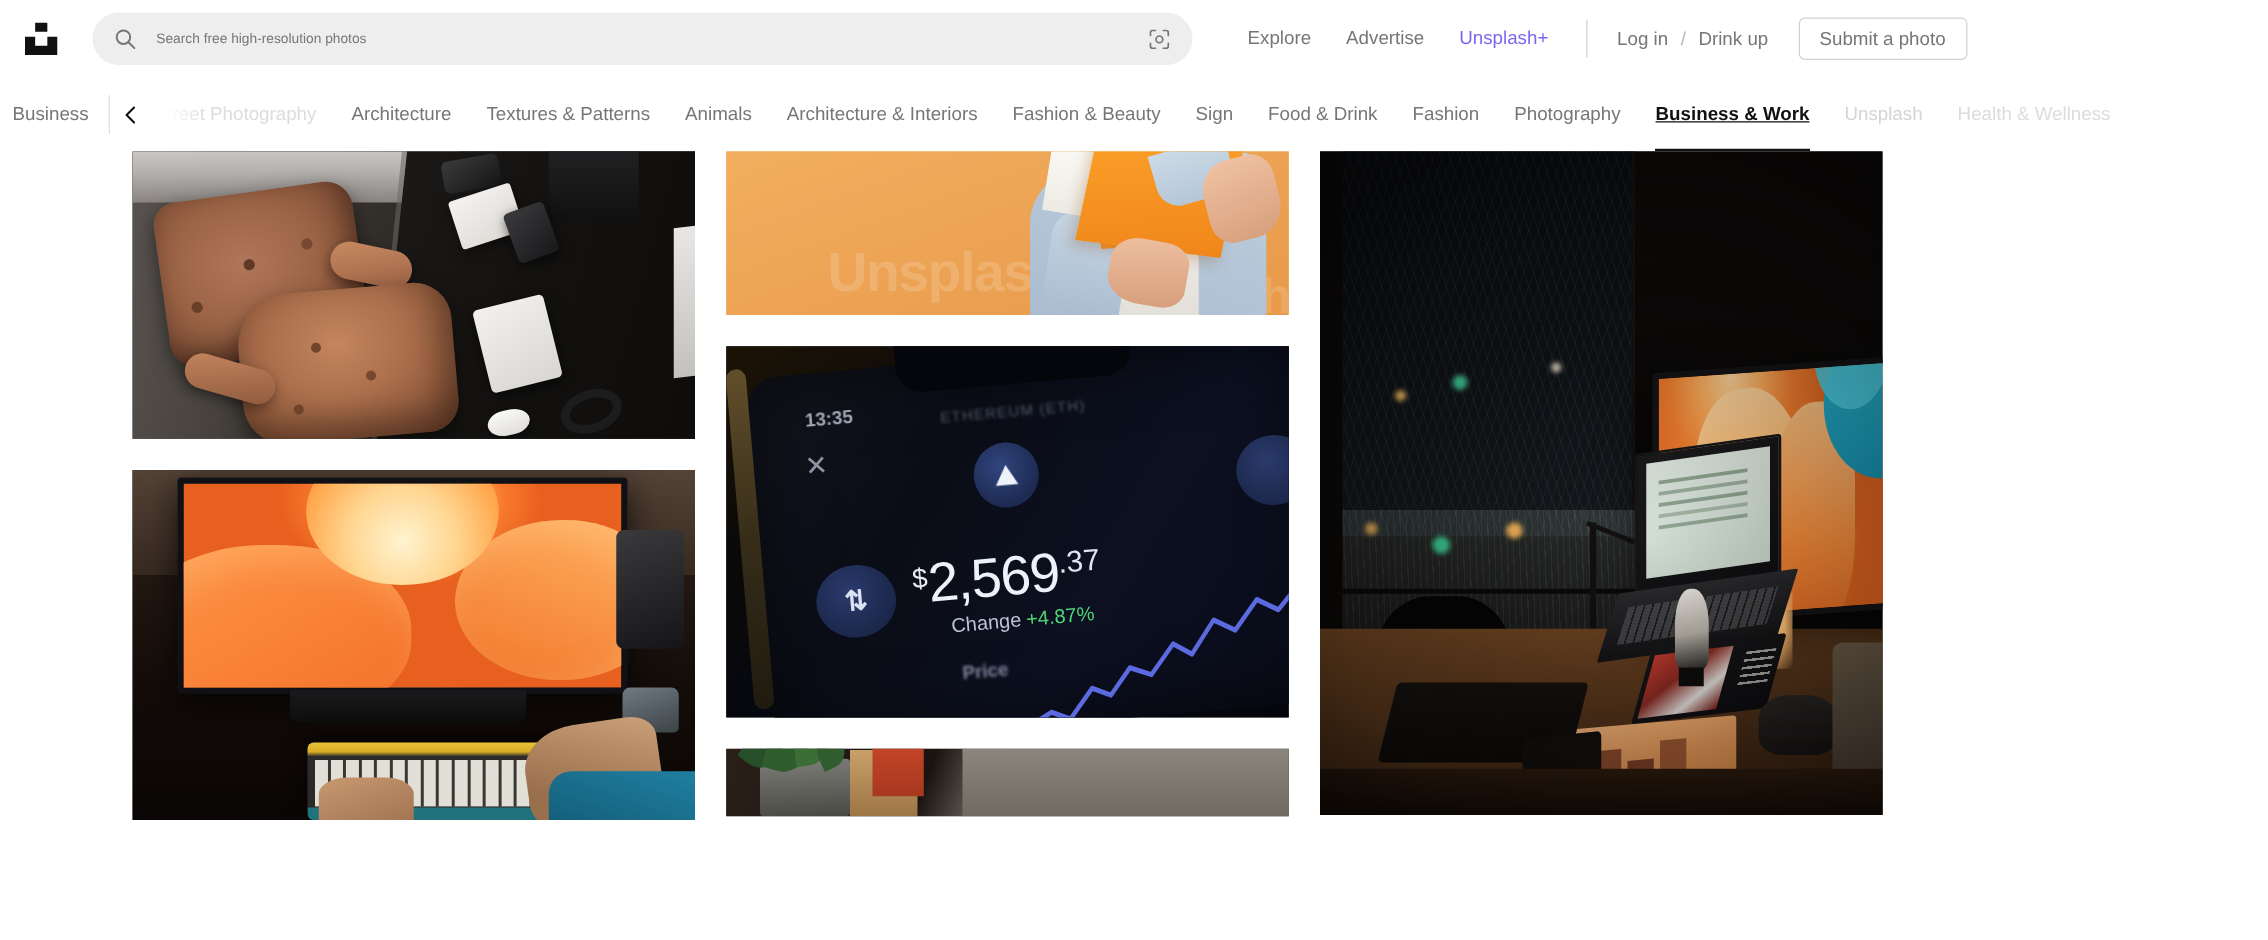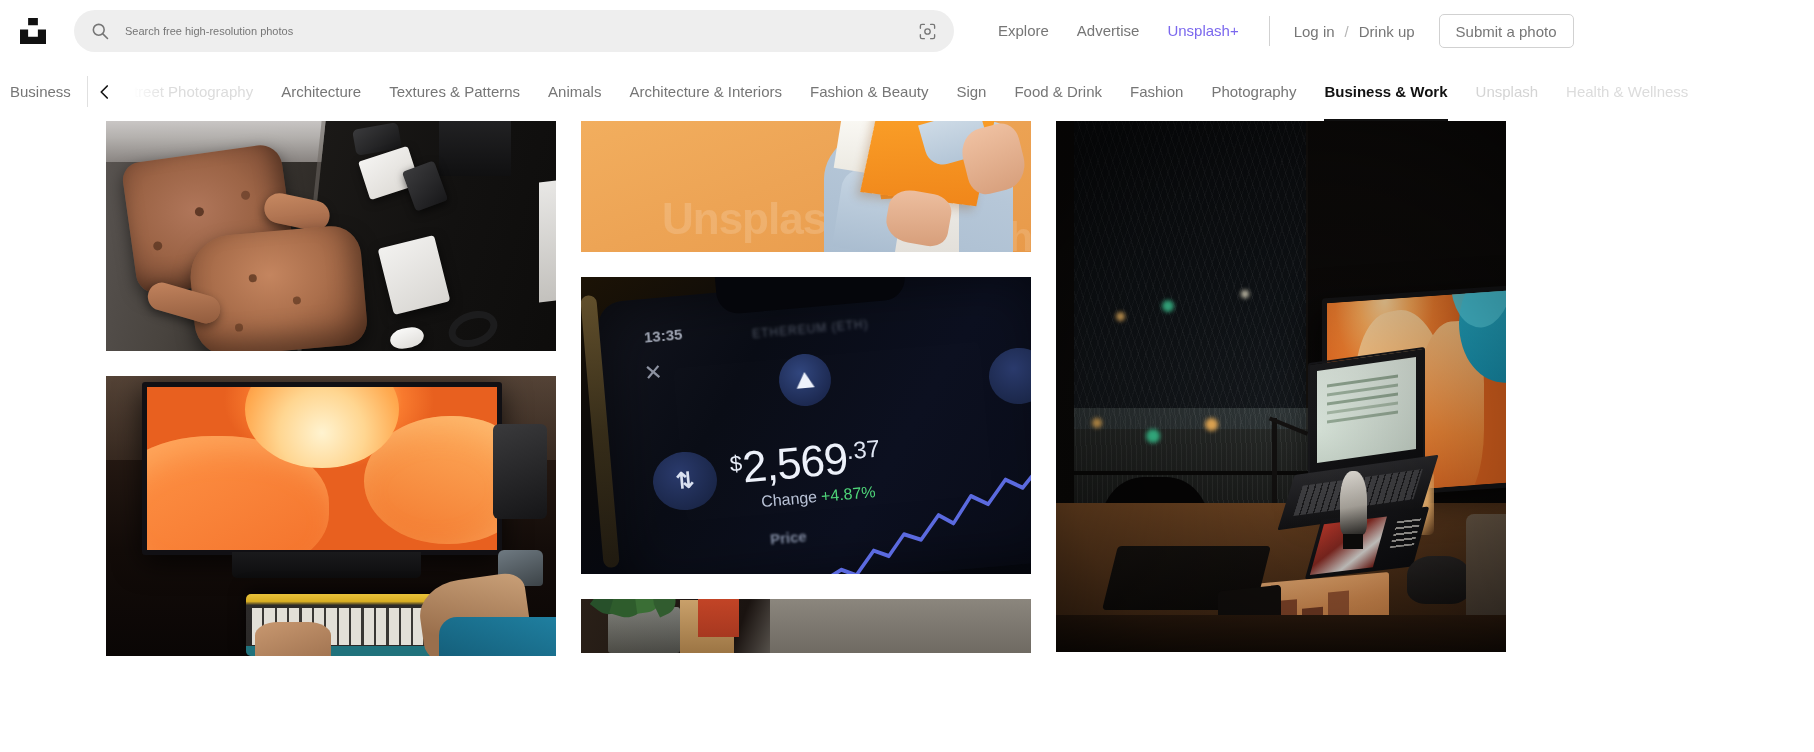--- a/index.html
+++ b/index.html
@@ -146,20 +146,21 @@
     color: #767676;
     padding: 0 14px;
     white-space: nowrap;
     cursor: pointer;
     position: relative;
     text-decoration: none;
   }
   .cat-item.active {
     color: #111;
     font-weight: bold;
+    text-decoration: underline;
   }
   .cat-item.active::after {
     content: "";
     position: absolute;
     left: 14px; right: 14px;
     bottom: 0;
     height: 2px;
     background: #111;
   }
   .cat-item.dim { color: #d4d4d4; }

